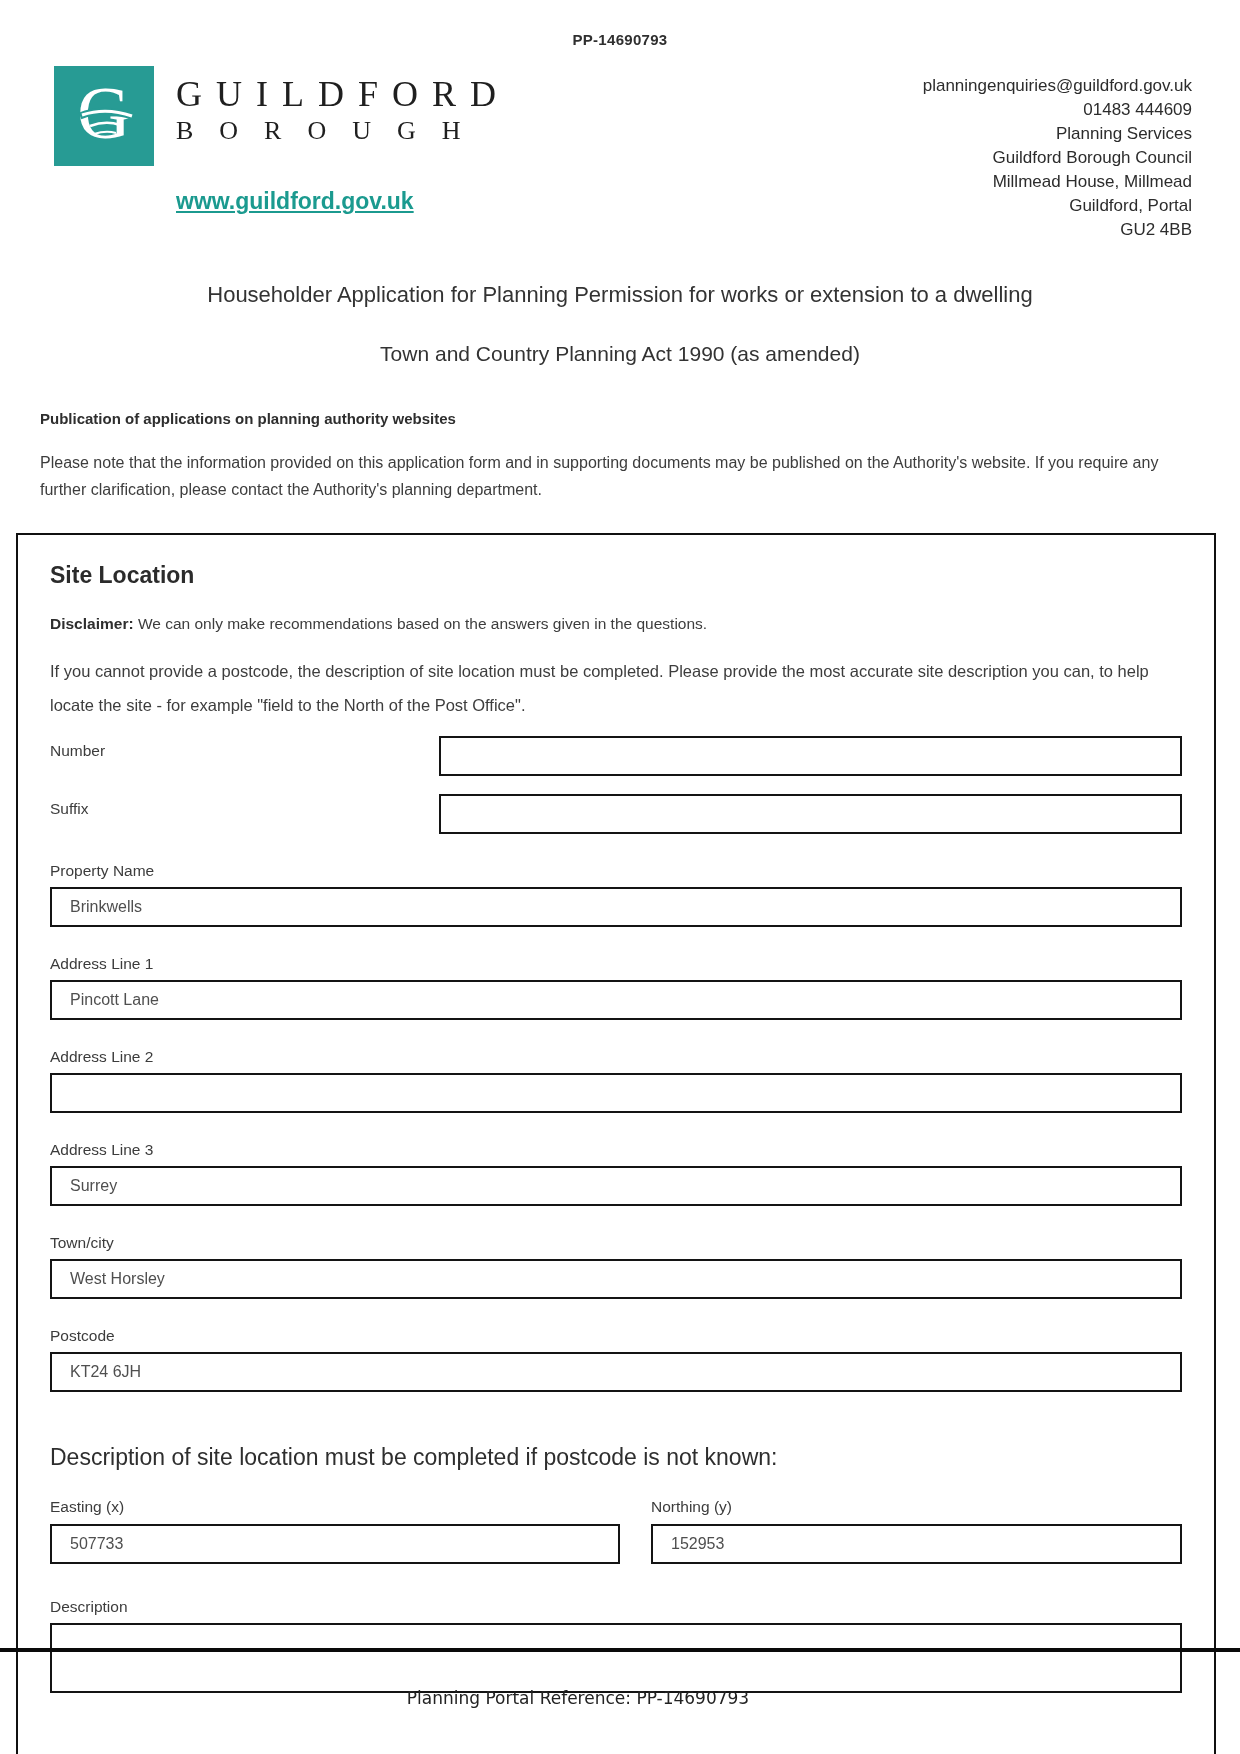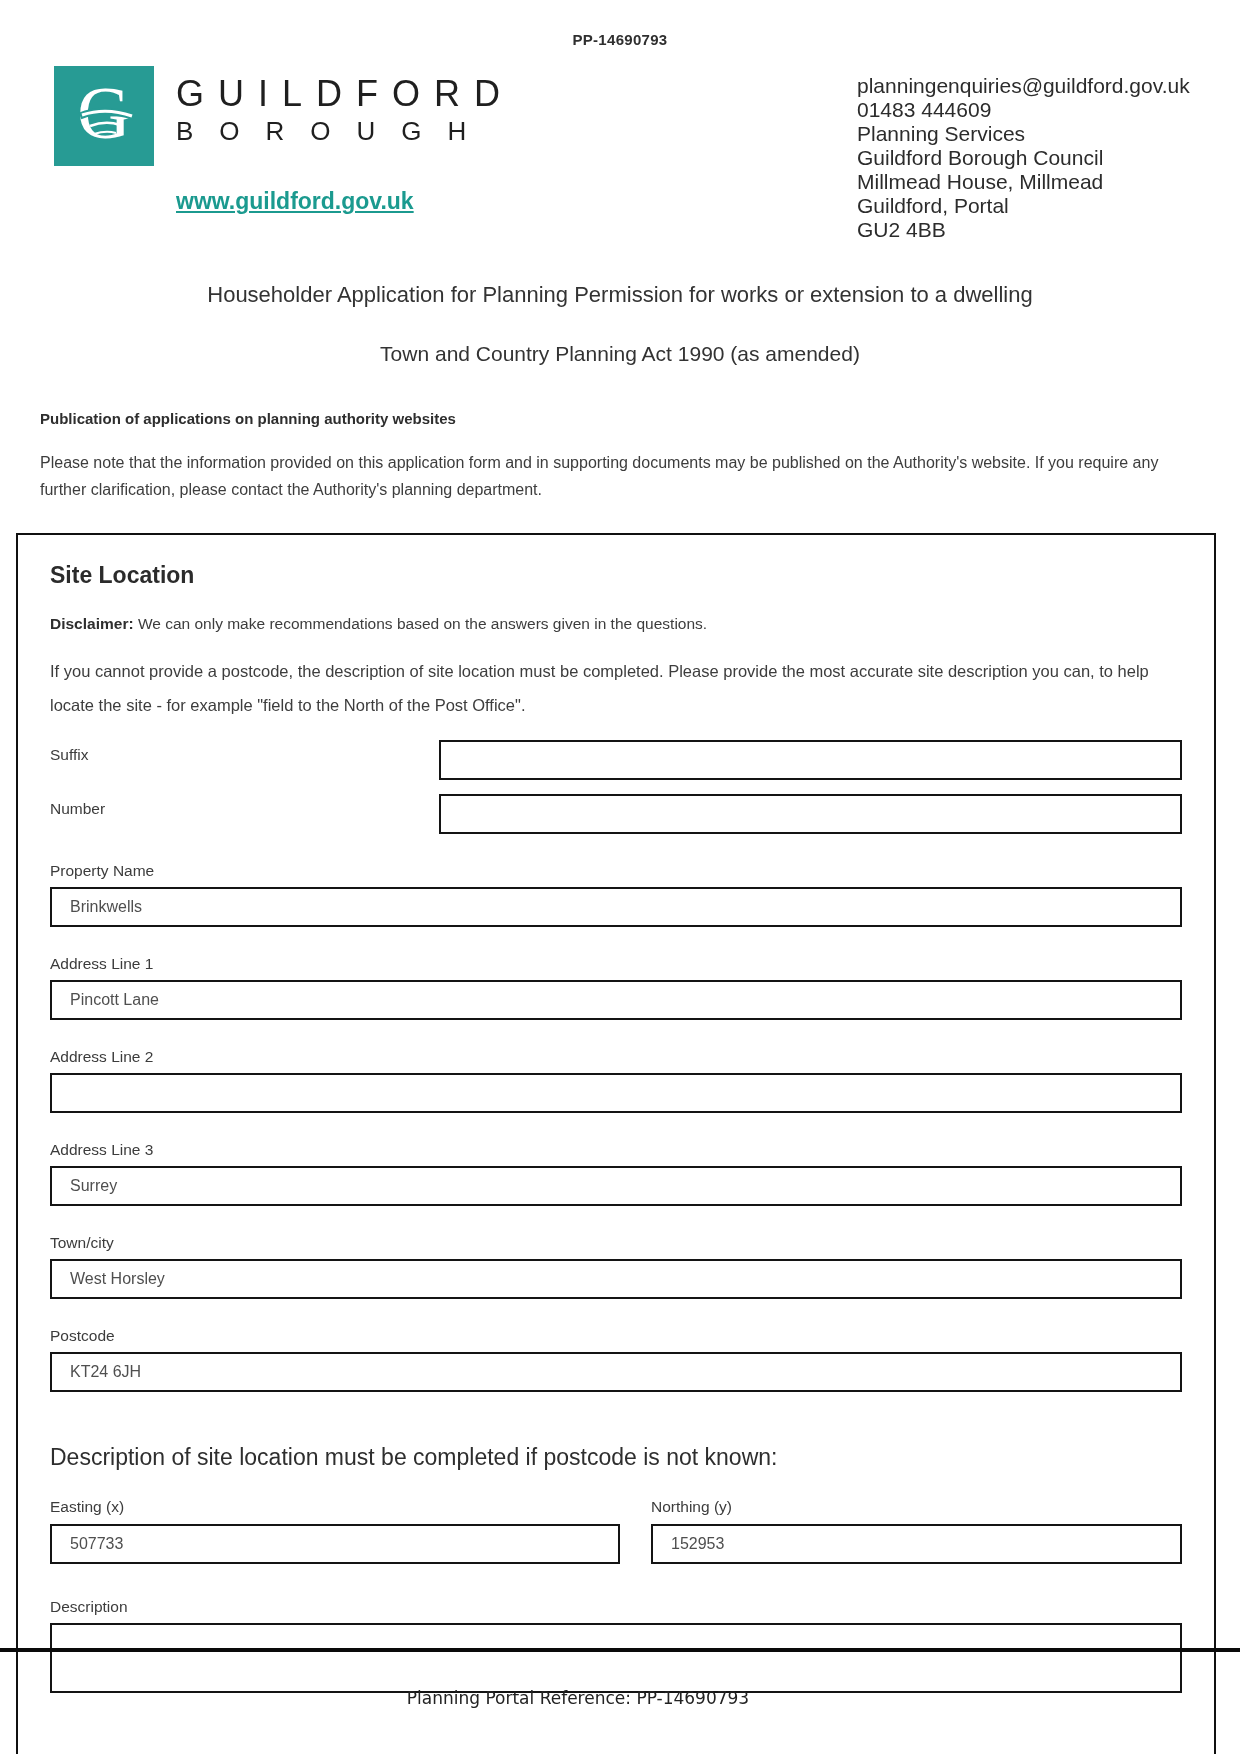--- a/index.html
+++ b/index.html
@@ -21,33 +21,34 @@
   
   .header{
     display:flex;justify-content:space-between;
     margin:18px 48px 0 54px;
   }
   .brand{width:600px;}
   .brand-top{display:flex;align-items:flex-start;}
   .logo-square{width:100px;height:100px;flex:0 0 100px;}
   .logo-wordmark{
     margin:8px 0 0 22px;
-    font-family:Liberation Sans, sans-serif;
+    font-family:Liberation Serif, serif;
     color:#1f1f1f;
   }
   .logo-line1{font-size:36px;letter-spacing:14px;line-height:40px;}
   .logo-line2{font-size:26px;letter-spacing:26px;line-height:34px;}
   .logo-site{
     margin:22px 0 0 122px;
     font-size:23px;font-weight:bold;color:#1b9a8f;text-decoration:underline;
   }
   .contact{
     width:335px;
-    font-size:21px;line-height:24px;color:#2c2c2c;
+    font-size:17px;line-height:24px;color:#2c2c2c;
     padding-top:8px;
+    text-align:right;
   }
   
   .title-main{
     margin-top:40px;text-align:center;
     font-size:22px;color:#333;
   }
   .title-sub{
     margin-top:34px;text-align:center;
     font-size:21px;color:#333;
   }
@@ -168,27 +169,27 @@
 
   <div class="section-box">
     <div class="section-heading">Site Location</div>
 
     <div class="disclaimer">
       <b>Disclaimer:</b><span> We can only make recommendations based on the answers given in the questions.</span>
     </div>
 
     <div class="intro">If you cannot provide a postcode, the description of site location must be completed. Please provide the most accurate site description you can, to help locate the site - for example "field to the North of the Post Office".</div>
 
+    <div class="row-inline">
+      <div class="fld-label">Number</div>
+      <input class="txt" type="text" readonly="" value="" style="">
+    </div>
+
     <div class="row-inline second">
       <div class="fld-label">Suffix</div>
-      <input class="txt" type="text" readonly="" value="" style="">
-    </div>
-
-    <div class="row-inline">
-      <div class="fld-label">Number</div>
       <input class="txt" type="text" readonly="" value="" style="">
     </div>
 
     <div class="field">
       <div class="fld-label">Property Name</div>
       <input class="txt" type="text" readonly="" value="Brinkwells" style="">
     </div>
 
     <div class="field">
       <div class="fld-label">Address Line 1</div>

